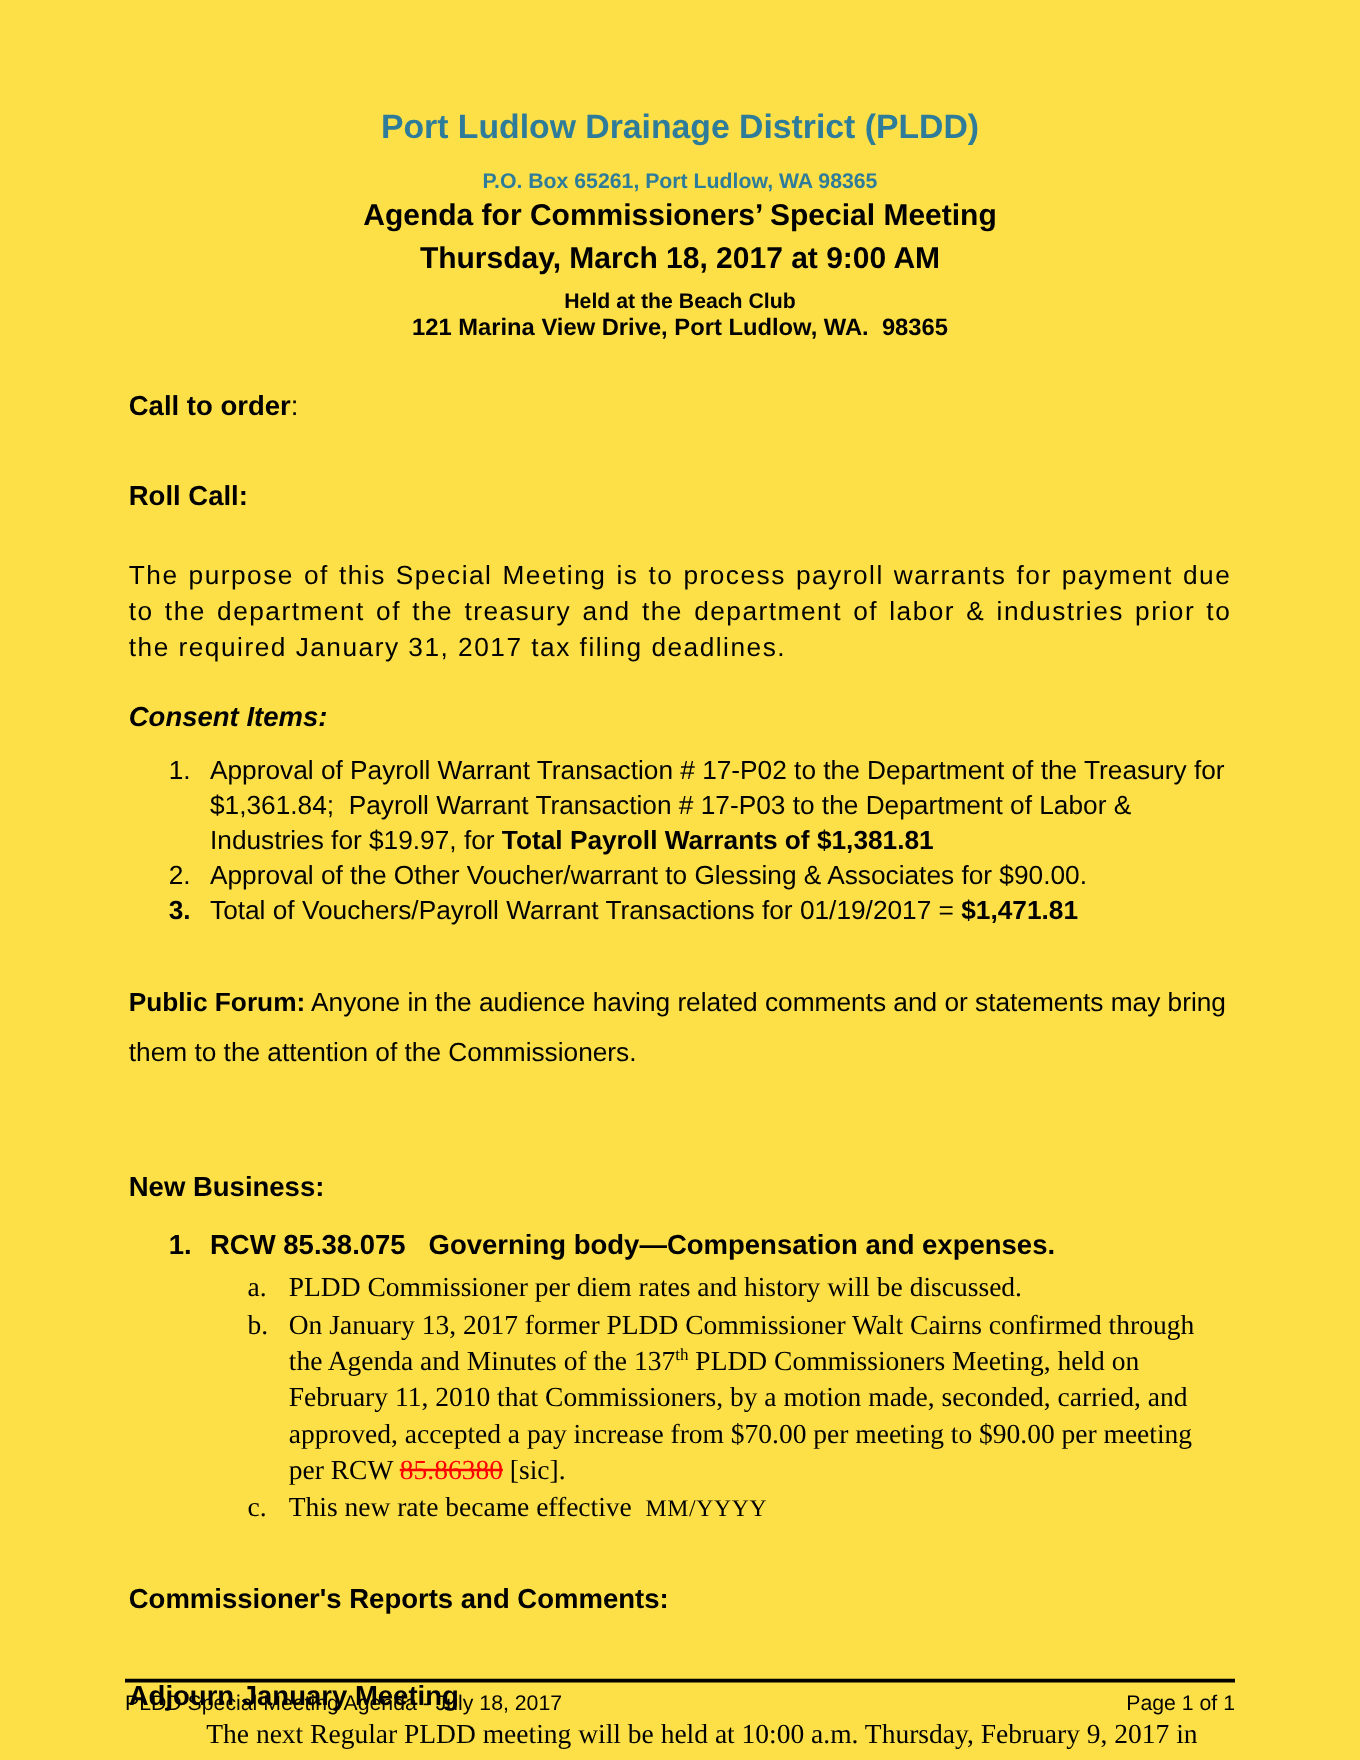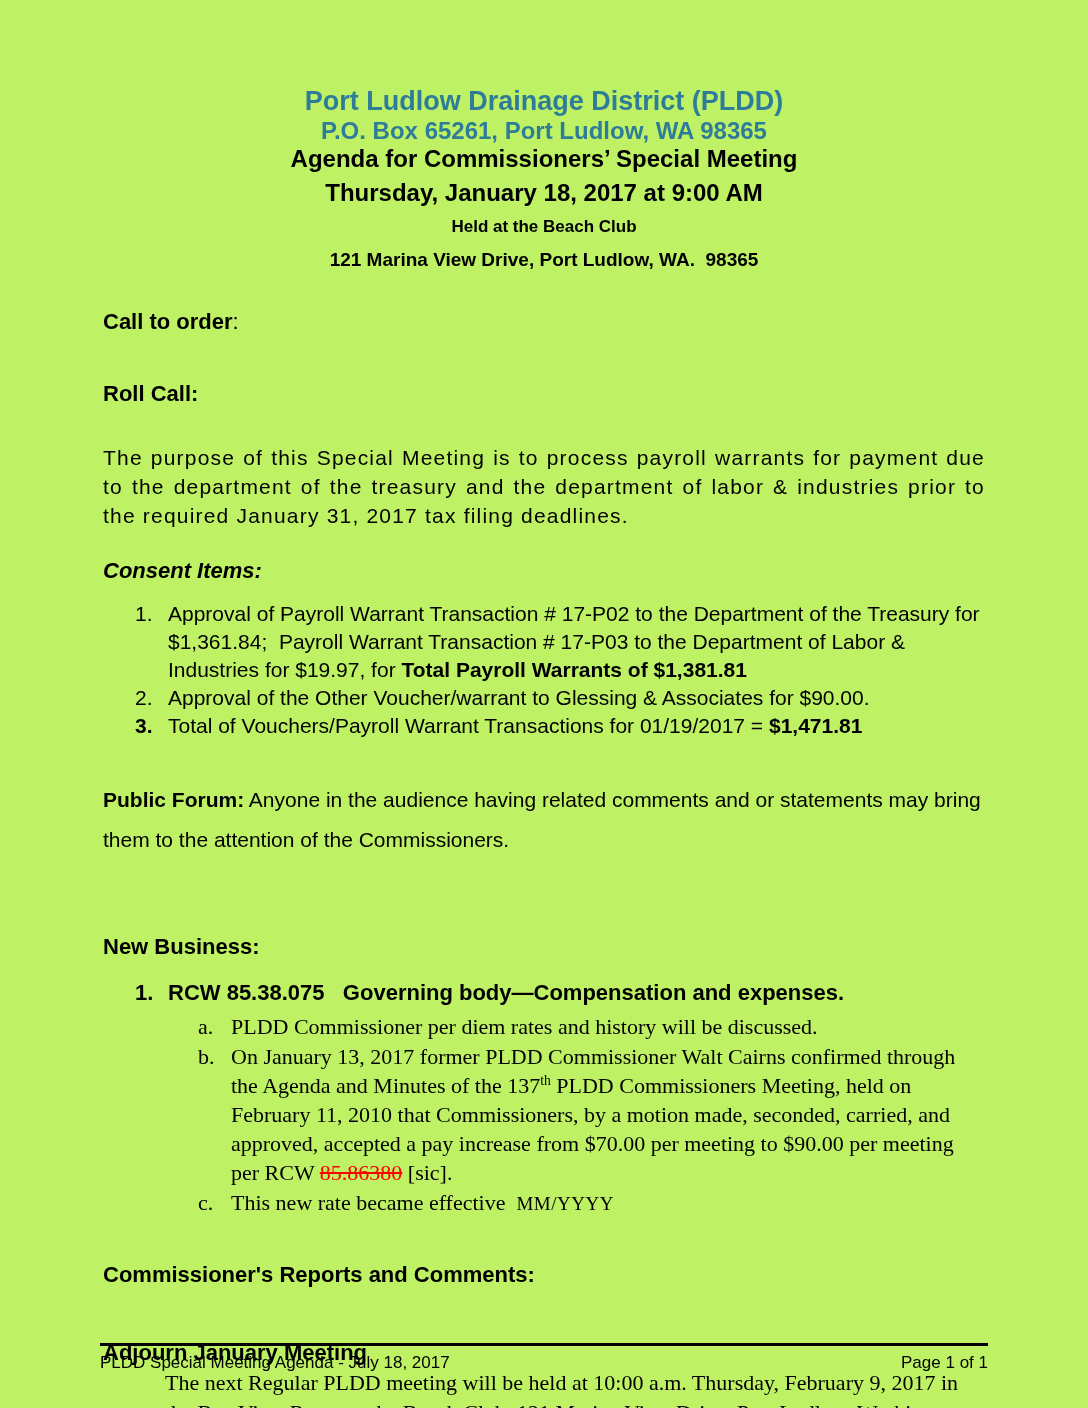--- a/index.html
+++ b/index.html
@@ -8,34 +8,34 @@
     --ink: #000000;
   }
   * { margin: 0; padding: 0; box-sizing: border-box; }
   html, body { background: #ffffff; }
   body { font-family: "Liberation Sans", sans-serif; color: var(--ink); }
   .page {
     position: relative;
     width: 1088px;
     height: 1408px;
     margin: 0 auto;
-    background: #bef264;
+    background: #fde047;
     overflow: hidden;
   }
   [data-bind] { white-space: pre-wrap; }
   .content { padding: 86px 103px 0 103px; }
 
   
   .doc-header { text-align: center; }
   .org-name   { font-size: 27px; font-weight: bold; color: var(--accent); line-height: 30px; }
-  .org-addr   { font-size: 24px; font-weight: bold; color: var(--accent); line-height: 28px; margin-top: 1px; }
+  .org-addr   { font-size: 17px; font-weight: bold; color: var(--accent); line-height: 28px; margin-top: 15px; }
   .meeting-title    { font-size: 24px; font-weight: bold; line-height: 28px; }
   .meeting-datetime { font-size: 24px; font-weight: bold; margin-top: 6px;  line-height: 28px; }
   .loc1 { font-size: 17px; font-weight: bold; margin-top: 9px; line-height: 22px; }
-  .loc2 { font-size: 19px; font-weight: bold; margin-top: 11px; line-height: 22px; }
+  .loc2 { font-size: 19px; font-weight: bold; margin-top: 0; line-height: 22px; }
 
   
   .h-sec { font-size: 22px; font-weight: bold; line-height: 26px; }
   .h-call   { margin-top: 38px; }
   .h-roll   { margin-top: 46px; }
   .colon-normal { font-weight: normal; }
 
   
   .purpose {
     margin-top: 36px;
@@ -103,21 +103,21 @@
 </head>
 <body>
 
 <div class="page">
   <div class="content">
 
     <header class="doc-header">
       <div class="org-name" data-bind="header.org_name">Port Ludlow Drainage District (PLDD)</div>
       <div class="org-addr" data-bind="header.address">P.O. Box 65261, Port Ludlow, WA 98365</div>
       <div class="meeting-title" data-bind="header.meeting_title">Agenda for Commissioners’ Special Meeting</div>
-      <div class="meeting-datetime" data-bind="header.meeting_datetime">Thursday, January 18, 2017 at 9:00 AM</div>
+      <div class="meeting-datetime" data-bind="header.meeting_datetime">Thursday, March 18, 2017 at 9:00 AM</div>
       <div class="loc1" data-bind="header.location_line1">Held at the Beach Club</div>
       <div class="loc2" data-bind="header.location_line2">121 Marina View Drive, Port Ludlow, WA.  98365</div>
     </header>
 
     <div class="h-sec h-call"><span data-bind="sections.call_to_order.label">Call to order</span><span class="colon-normal" data-bind="sections.call_to_order.colon">:</span></div>
     <div class="h-sec h-roll" data-bind="sections.roll_call">Roll Call:</div>
 
     <p class="purpose" data-bind="sections.purpose">The purpose of this Special Meeting is to process payroll warrants for payment due to the department of the treasury and the department of labor &amp; industries prior to the required January 31, 2017 tax filing deadlines.</p>
 
     <div class="h-sec h-consent" data-bind="sections.consent.heading">Consent Items:</div>

